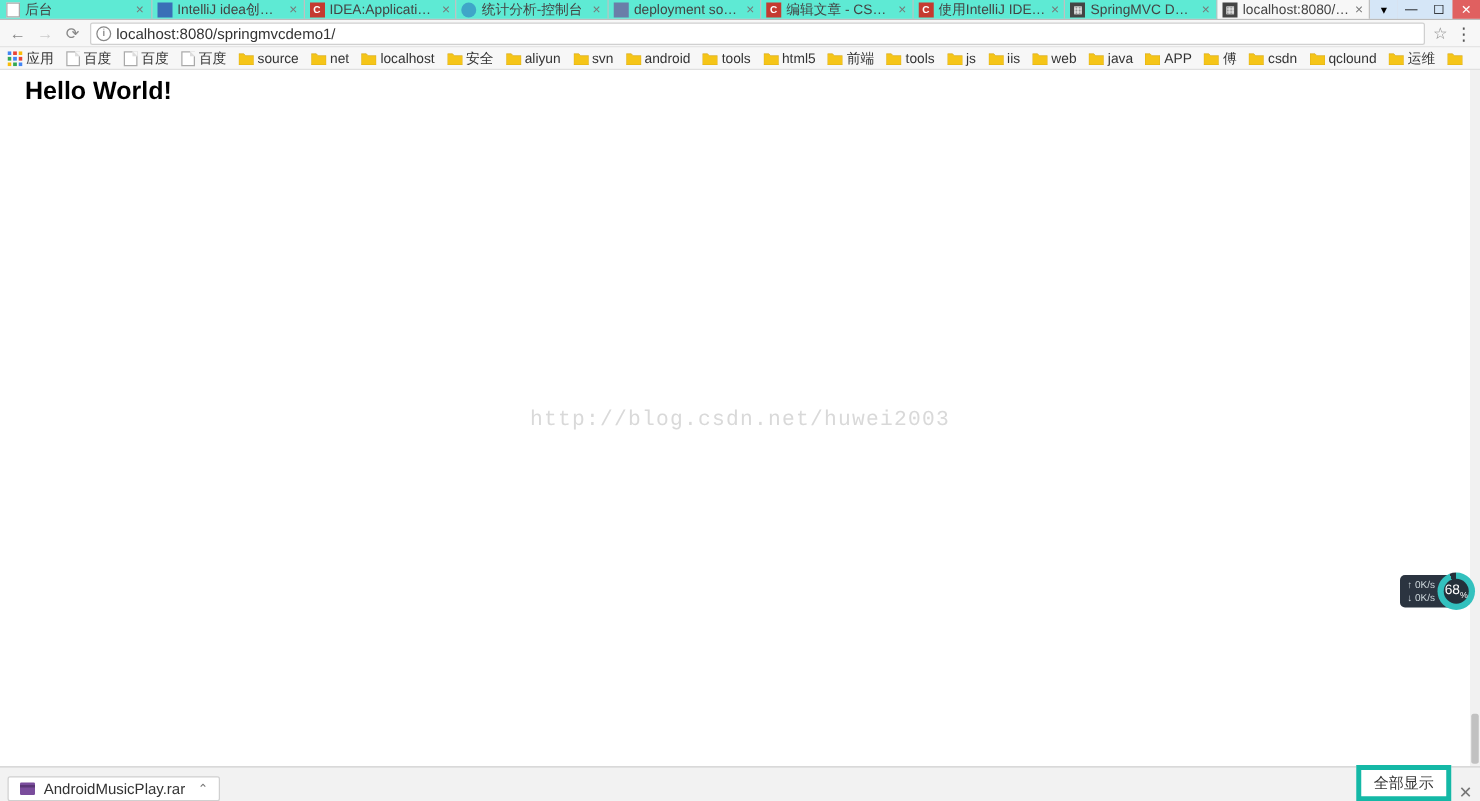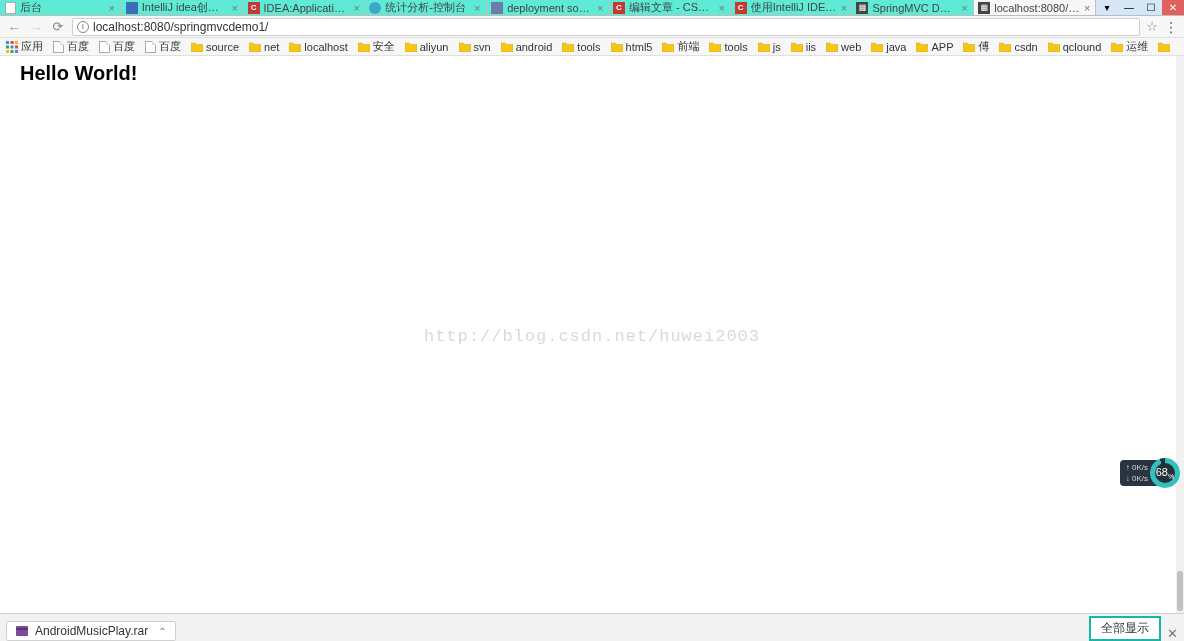--- a/index.html
+++ b/index.html
@@ -130,21 +130,21 @@
       display:flex; align-items:center; gap:6px;
       border:1px solid #d0d0d0; border-radius:2px; padding:2px 8px;
       background:#fff; cursor:pointer;
     }
     .dlitem .raricon {
       width:14px; height:14px; display:inline-flex; align-items:center; justify-content:center;
     }
     .dlitem .chev { color:#777; font-size:10px; margin-left:4px; }
     .dlspacer { flex:1; }
     .dlshowall {
-      border:2px solid #14b8a6; padding:2px 10px; background:#fff; cursor:pointer;
+      border:4px solid #14b8a6; padding:2px 10px; background:#fff; cursor:pointer;
     }
     .dlclose { margin-left:6px; color:#777; cursor:pointer; font-size:13px; }
     
     .monitor {
       position:absolute; right:4px; top:459px;
       width:76px; height:28px;
       display:flex; align-items:center;justify-content:flex-end;
     }
     .monitor .pill {
       background:#2b3440; color:#cfd8dc; border-radius:4px 0 0 4px;

